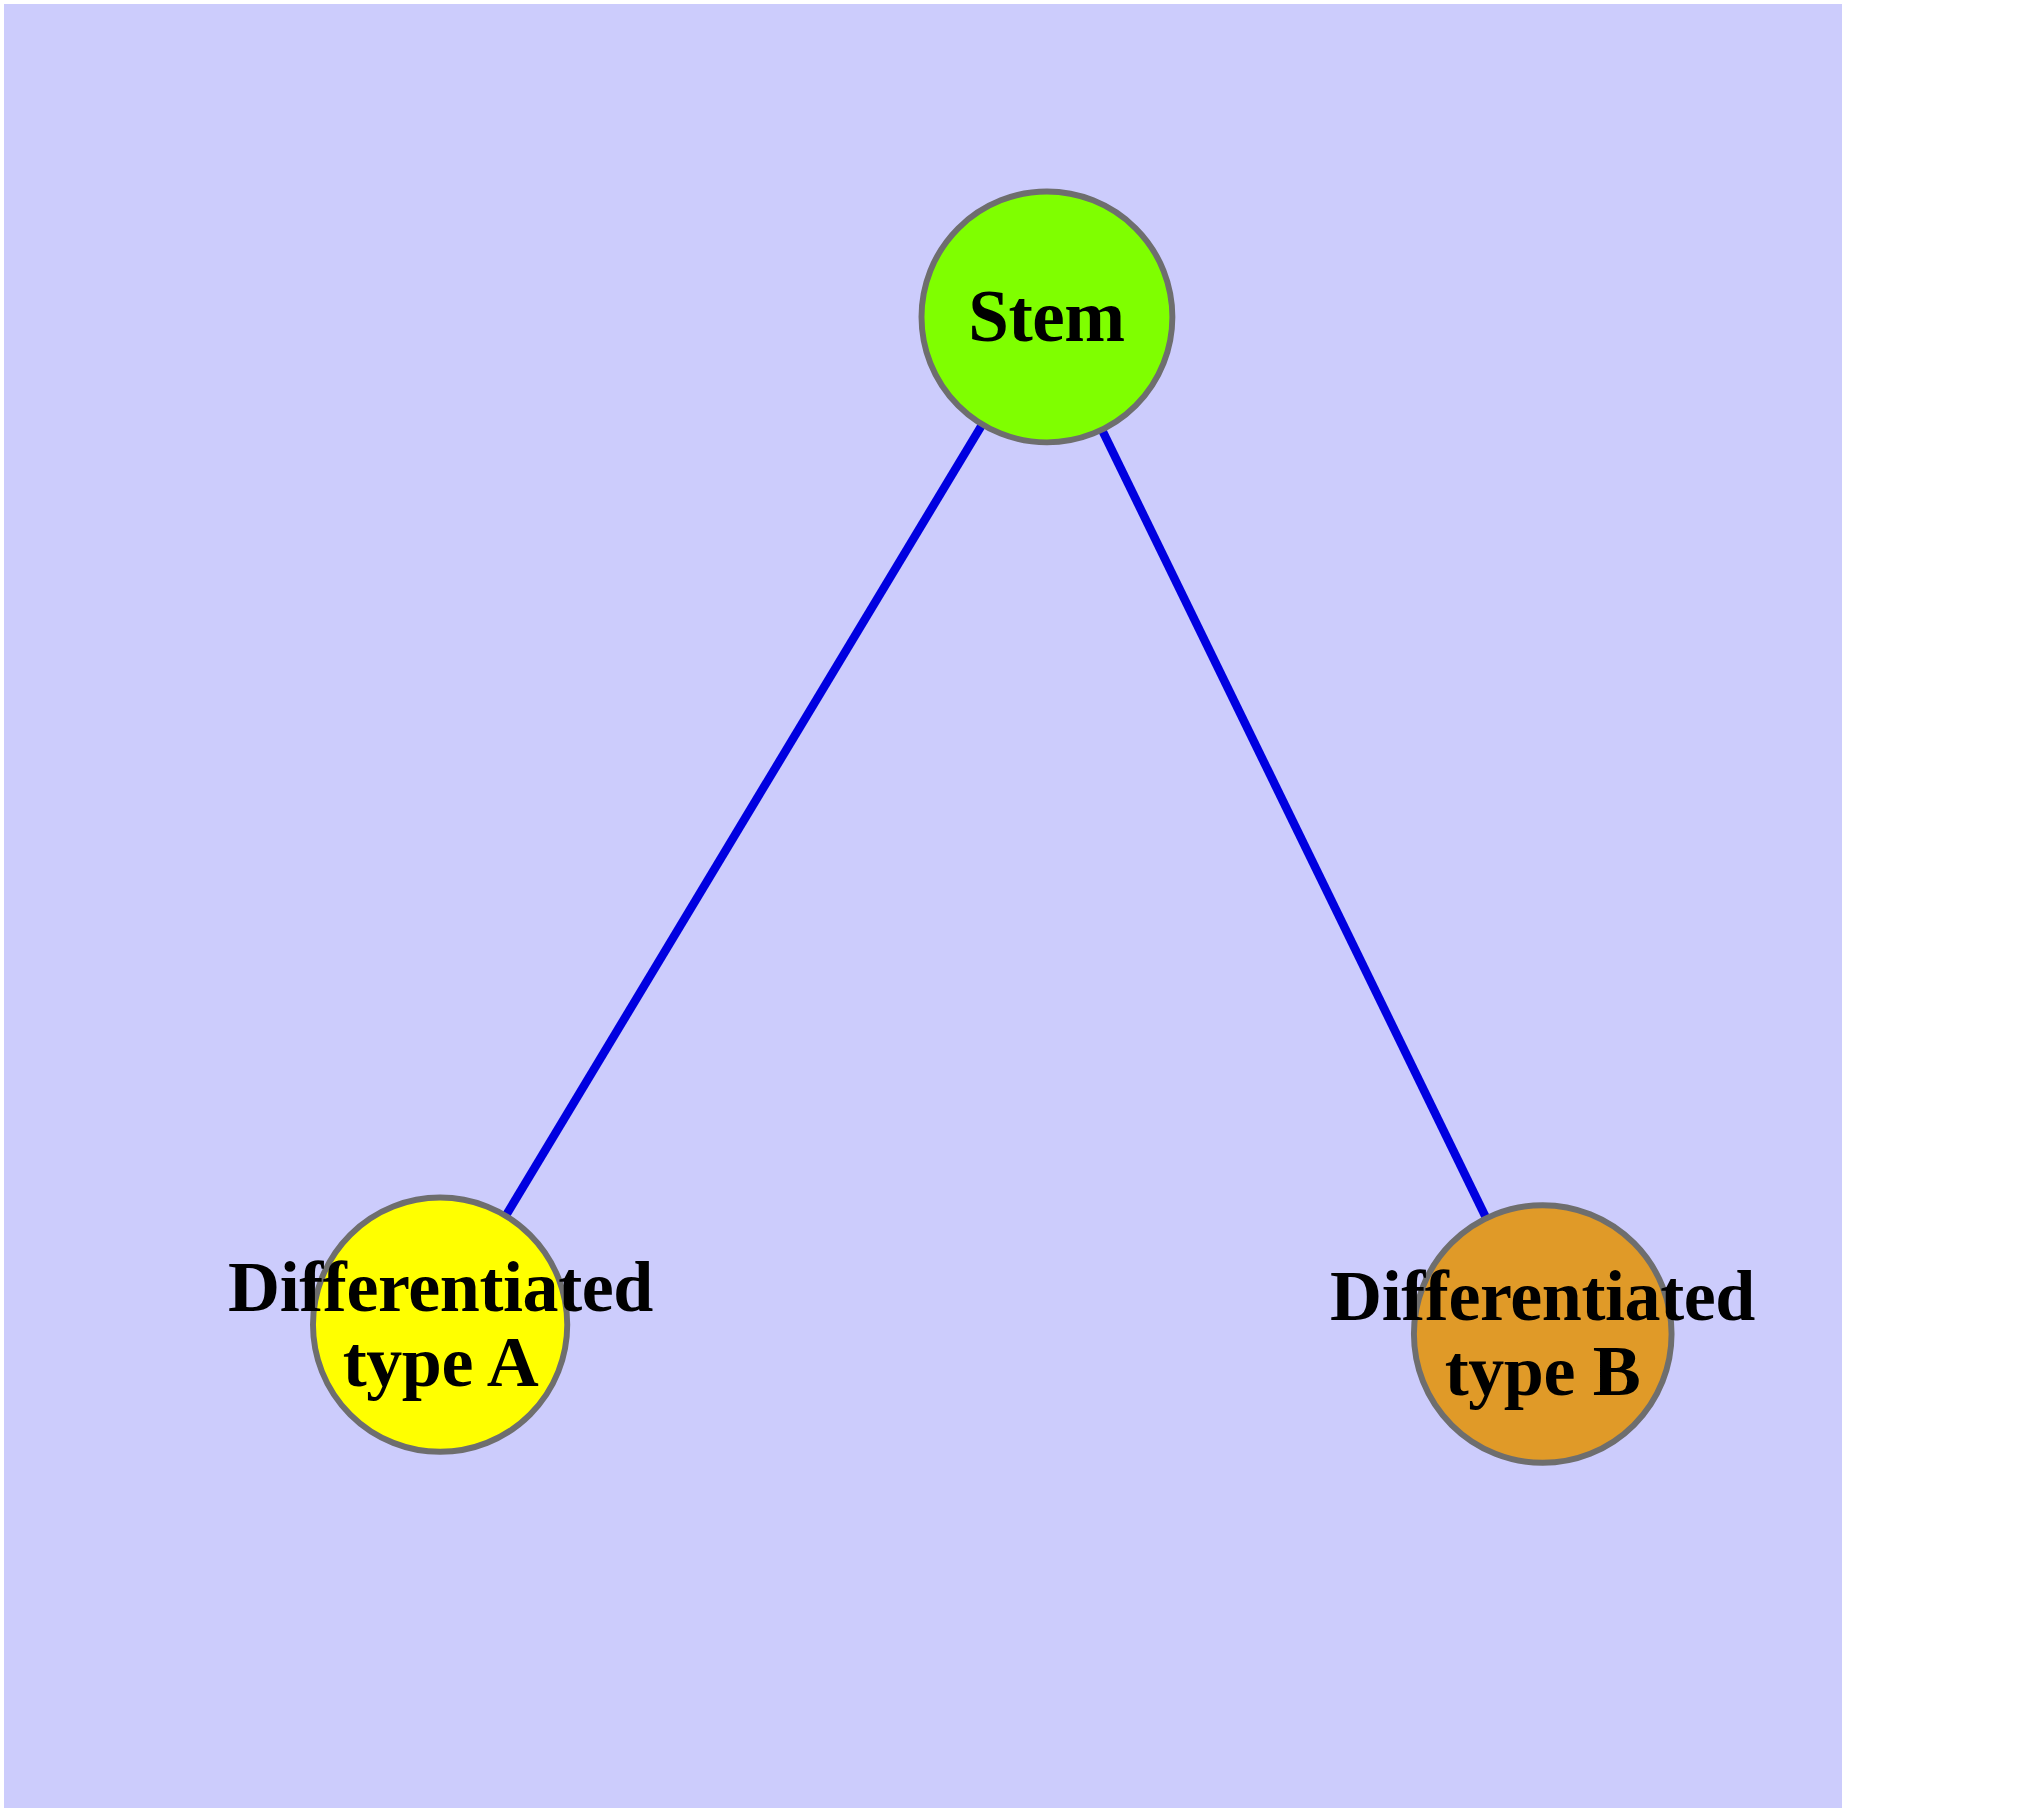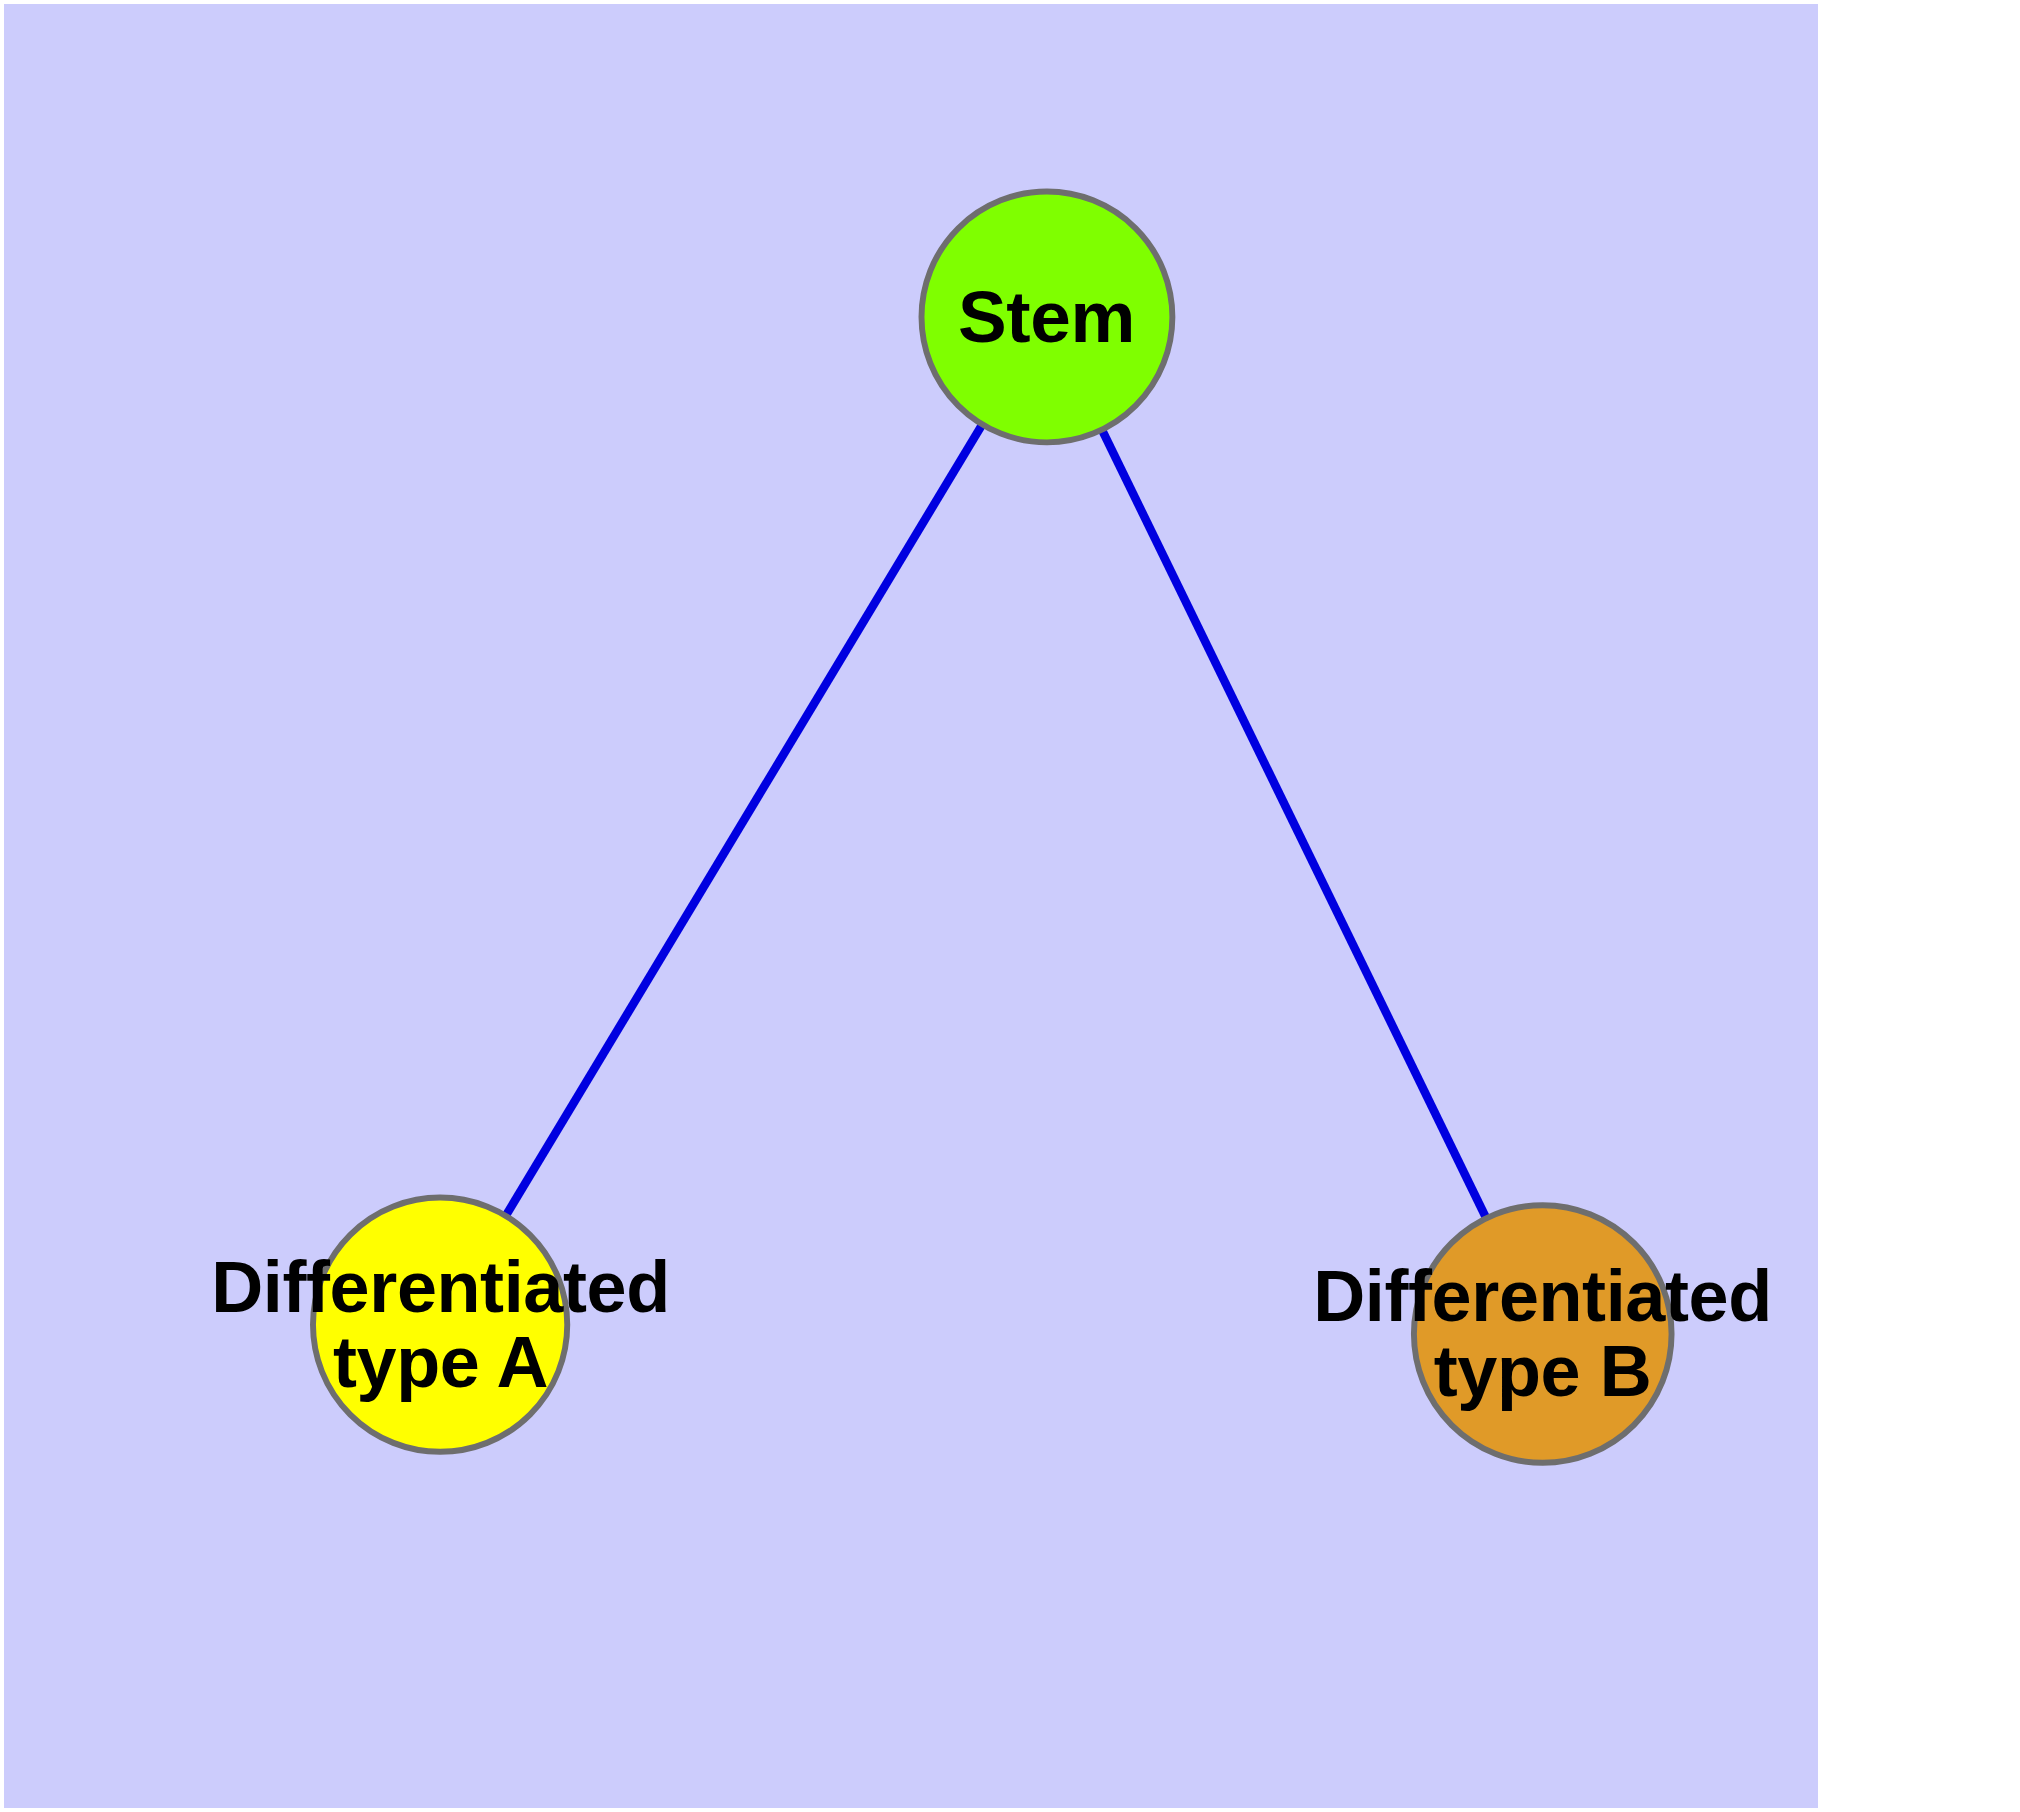--- a/index.html
+++ b/index.html
@@ -6,21 +6,22 @@
     margin: 0;
     padding: 0;
     background: #ffffff;
   }
   #stage {
     position: relative;
     width: 1818px;
     height: 1812px;
     background: #ffffff;
     overflow: hidden;
-    font-family: Liberation Sans, sans-serif;
+    font-family: Liberation Serif, serif;
+    padding-left: 24px;
   }
   #canvas {
     position: absolute;
     left: 4.2px;
     top: 4.2px;
     width: 2012px;
     height: 1804px;
     background: #ccccfc;
     overflow: hidden;
   }

